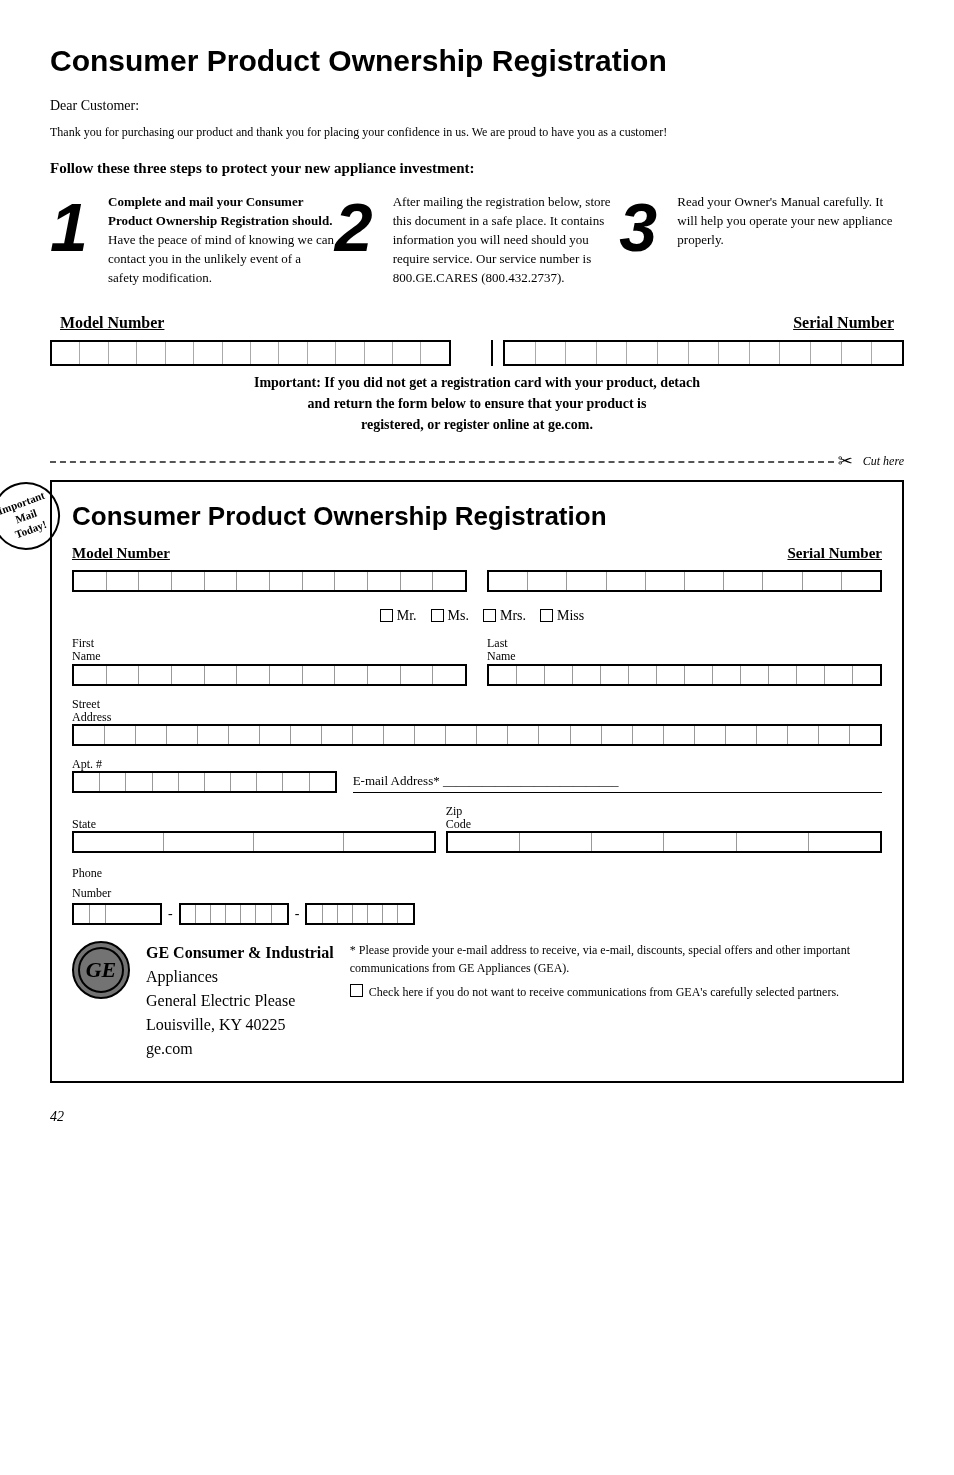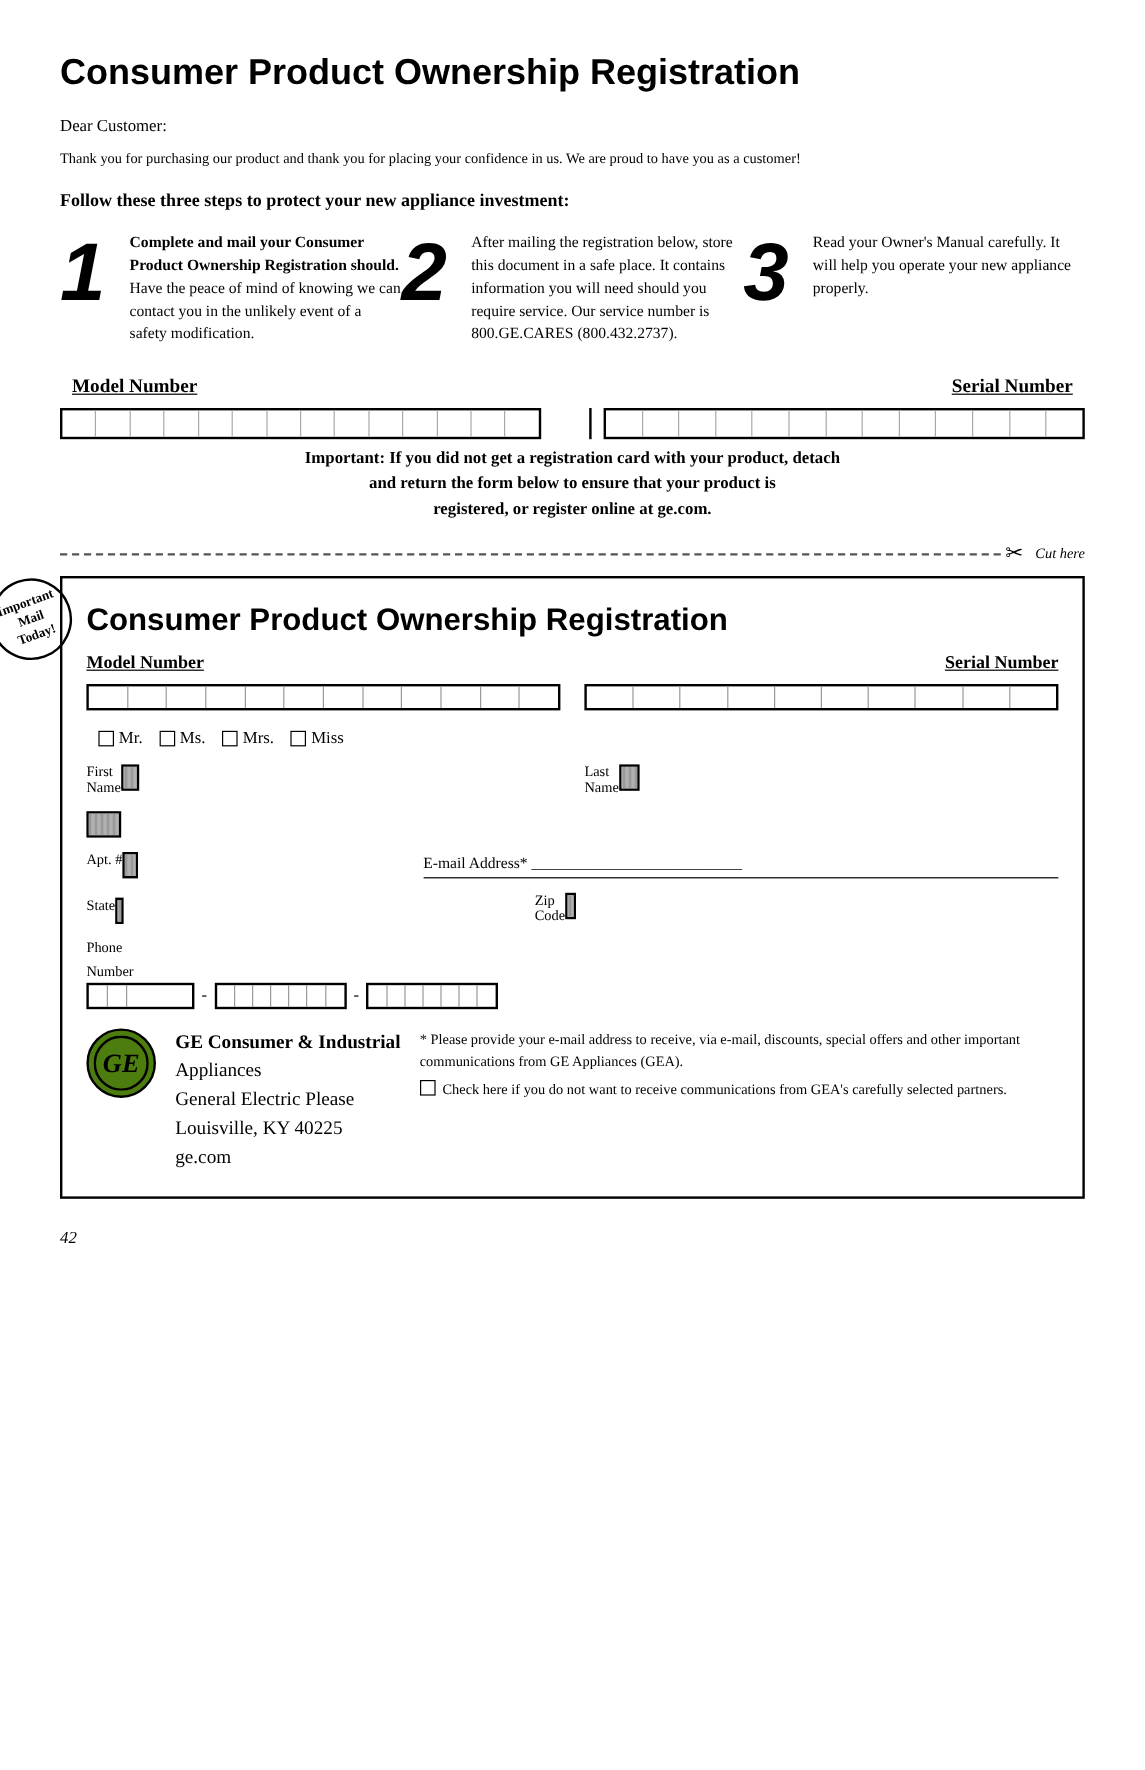--- a/index.html
+++ b/index.html
@@ -184,20 +184,21 @@
       transform: rotate(-20deg);
     }
 
     .mr-ms-row {
       display: flex;
       align-items: center;
       gap: 14px;
       margin-bottom: 12px;
       margin-left: 10px;
       font-size: 14px;
+      justify-content: center;
     }
 
     .checkbox-item {
       display: flex;
       align-items: center;
       gap: 4px;
     }
 
     .checkbox-sq {
       width: 13px;
@@ -207,21 +208,21 @@
     }
 
     .name-row {
       display: flex;
       gap: 20px;
       margin-bottom: 12px;
     }
 
     .field-group {
       display: flex;
-      flex-direction: row;
+      flex-direction: column;
     }
 
     .field-group.half { flex: 1; }
 
     .field-label {
       font-size: 12px;
       line-height: 1.1;
     }
 
     .field-input-ticks {
@@ -339,21 +340,21 @@
       border-radius: 50%;
       display: flex;
       align-items: center;
       justify-content: center;
       font-size: 22px;
       font-weight: bold;
       font-style: italic;
       font-family: serif;
       flex-shrink: 0;
       color: #000;
-      background: #4d7c0f;
+      background: #737373;
     }
 
     .ge-address {
       font-size: 16px;
       line-height: 1.5;
     }
 
     .ge-address strong { font-weight: bold; }
 
     .email-note {
@@ -587,20 +588,21 @@
         <div class="field-tick"></div>
         <div class="field-tick"></div>
         <div class="field-tick"></div>
         <div class="field-tick"></div>
       </div>
     </div>
   </div>
 
   <div class="street-row">
     <div class="field-group">
+      <span class="field-label">Street<br>Address</span>
       <div class="field-input-ticks">
         <div class="field-tick"></div>
         <div class="field-tick"></div>
         <div class="field-tick"></div>
         <div class="field-tick"></div>
         <div class="field-tick"></div>
         <div class="field-tick"></div>
         <div class="field-tick"></div>
         <div class="field-tick"></div>
         <div class="field-tick"></div>

